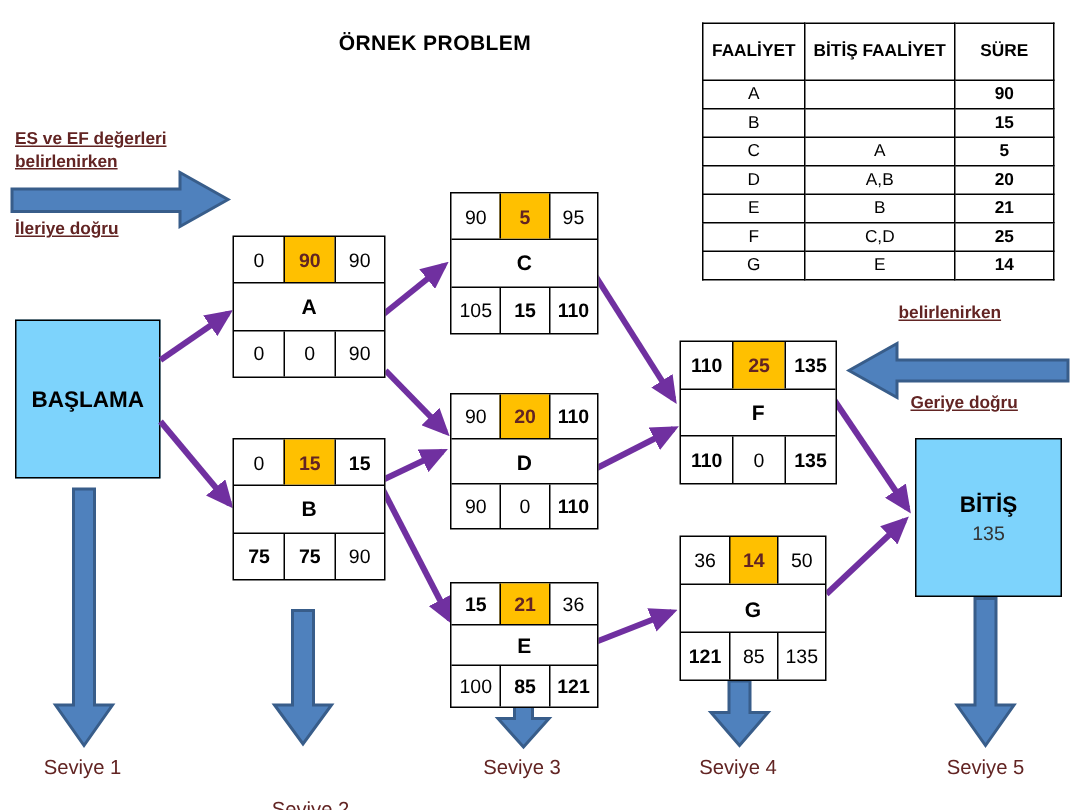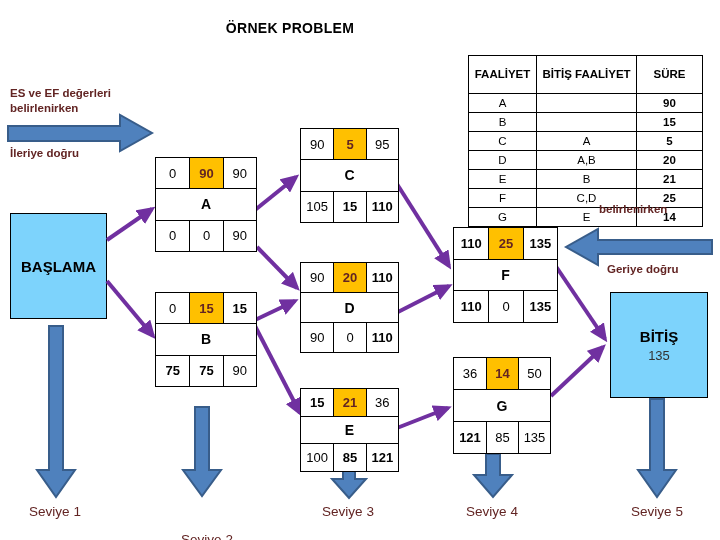--- a/index.html
+++ b/index.html
@@ -3,27 +3,27 @@
 <meta charset="utf-8">
 <style>
   html,body{margin:0;padding:0;background:#fff;}
   .stage{position:relative;width:720px;height:540px;background:#ffffff;
          font-family:"Liberation Sans",sans-serif;overflow:hidden;padding-left:36px;}
 
   .title{position:absolute;left:160px;top:20px;width:260px;text-align:center;
          font-weight:bold;font-size:14px;color:#000;letter-spacing:.3px;}
 
   
-  .ptable{position:absolute;left:468px;top:15px;border-collapse:collapse;table-layout:fixed;margin-top:40px;}
+  .ptable{position:absolute;left:468px;top:15px;border-collapse:collapse;table-layout:fixed;}
   .ptable th,.ptable td{border:1.4px solid #000;text-align:center;padding:0;overflow:hidden;}
   .ptable th{font-size:11.5px;font-weight:bold;height:37px;line-height:1.15;padding:0 5px;}
   .ptable td{font-size:11.5px;height:18px;}
   .ptable td.dur{font-weight:bold;}
 
-  .note{position:absolute;color:#622423;font-weight:bold;font-size:11.5px;line-height:1.3;}
+  .note{position:absolute;color:#622423;font-weight:bold;font-size:11.5px;line-height:1.3;text-decoration:underline;}
 
   .bigbox{position:absolute;border:1.4px solid #000;background:#7dd3fc;display:flex;
           flex-direction:column;align-items:center;justify-content:center;}
   .bigbox .lbl{font-weight:bold;font-size:15px;color:#000;}
   .bigbox .val{font-size:13px;color:#333;margin-top:3px;}
 
   
   .node{position:absolute;border:1.2px solid #000;background:#fff;display:flex;flex-direction:column;}
   .node .r{flex:1;display:grid;grid-template-columns:1fr 1fr 1fr;}
   .node .r1{border-bottom:1.2px solid #000;}

